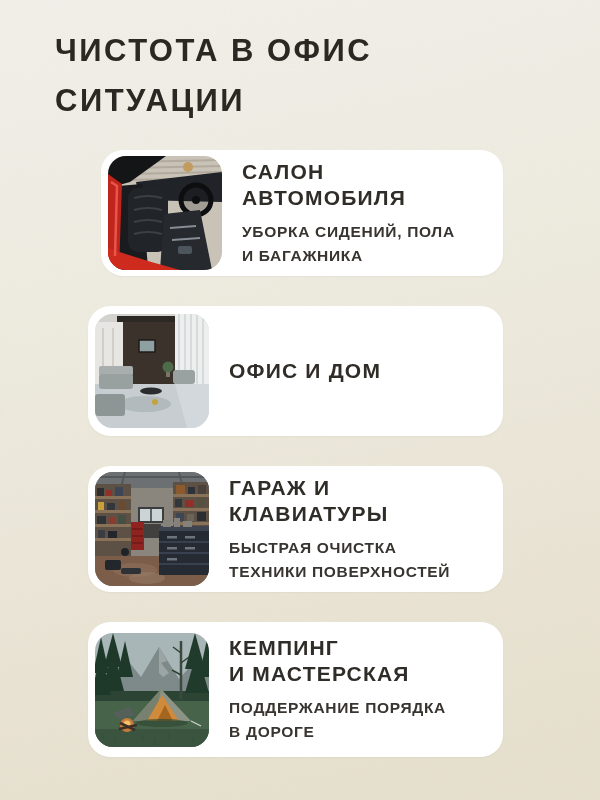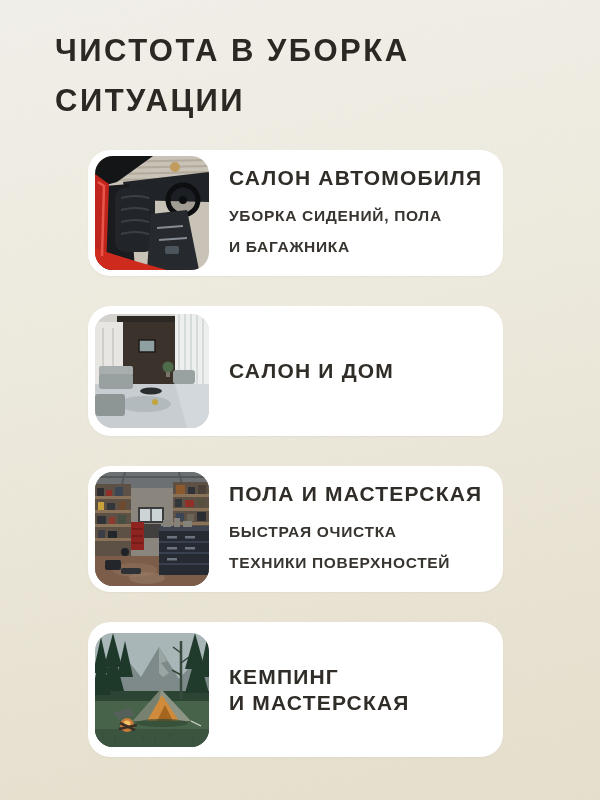--- a/index.html
+++ b/index.html
@@ -26,56 +26,56 @@
   .cards {
     position: absolute; left: 88px; top: 150px; width: 415px;
     display: flex; flex-direction: column; gap: 30px;
   }
   .card {
     background: #ffffff; border-radius: 22px;
     display: flex; align-items: center;
     padding: 6px 14px 6px 7px; box-sizing: border-box;
     box-shadow: 0 1px 2px rgba(90,80,60,0.05);
   }
-  .card-1 { min-height: 122px; }
+  .card-1 { min-height: 122px; margin-left: 13px; }
   .card-2 { min-height: 130px; }
   .card-3 { min-height: 124px; }
   .card-4 { min-height: 135px; }
   .thumb {
     flex: 0 0 114px; width: 114px; height: 114px;
     border-radius: 18px; overflow: hidden; align-self: center;
   }
   .thumb svg { display: block; width: 100%; height: 100%; }
   .card-text {
     margin-left: 20px; display: flex; flex-direction: column; justify-content: center;
   }
   .card-title {
     font-size: 21px; font-weight: 800; letter-spacing: 1.2px;
     line-height: 26px; color: #302d28; white-space: pre-line;
   }
   .card-subtitle {
     margin-top: 9px;
     font-size: 15.5px; font-weight: 700; letter-spacing: 0.7px;
-    line-height: 31px; color: #383430; white-space: pre-line;
+    line-height: 24px; color: #383430; white-space: pre-line;
   }
 </style>
 </head>
 <body>
 
 <div class="page">
 
   <svg class="grain" xmlns="http://www.w3.org/2000/svg">
     <filter id="paperNoise">
       <feTurbulence type="fractalNoise" baseFrequency="0.8" numOctaves="2" stitchTiles="stitch"></feTurbulence>
       <feColorMatrix type="matrix" values="0 0 0 0 0.55  0 0 0 0 0.52  0 0 0 0 0.45  0 0 0 0.07 0"></feColorMatrix>
     </filter>
     <rect width="100%" height="100%" filter="url(#paperNoise)"></rect>
   </svg>
 
-  <h1 class="page-title">ЧИСТОТА В УБОРКА
+  <h1 class="page-title">ЧИСТОТА В ОФИС
 СИТУАЦИИ</h1>
 
   <div class="cards">
 
     <div class="card card-1">
       <div class="thumb">
         <svg viewBox="0 0 114 114" preserveAspectRatio="xMidYMid slice" xmlns="http://www.w3.org/2000/svg">
           <rect width="114" height="114" fill="#c9c2b7"></rect>
           <g stroke="#b2aa9c" stroke-width="2">
             <line x1="18" y1="6" x2="114" y2="4"></line>
@@ -142,21 +142,21 @@
           <rect x="4" y="60" width="34" height="15" rx="3" fill="#99a0a0"></rect>
           <rect x="0" y="80" width="30" height="22" rx="3" fill="#8e9595"></rect>
           <rect x="78" y="56" width="22" height="14" rx="3" fill="#9aa1a1"></rect>
           <ellipse cx="56" cy="77" rx="11" ry="3.5" fill="#2a2d2e"></ellipse>
           <circle cx="73" cy="53" r="5.5" fill="#4e6b4a"></circle>
           <rect x="71" y="58" width="4" height="5" fill="#7d7468"></rect>
           <circle cx="60" cy="88" r="3" fill="#c2a43c"></circle>
         </svg>
       </div>
       <div class="card-text">
-        <div class="card-title">САЛОН И ДОМ</div>
+        <div class="card-title">ОФИС И ДОМ</div>
       </div>
     </div>
 
     <div class="card card-3">
       <div class="thumb">
         <svg viewBox="0 0 114 114" preserveAspectRatio="xMidYMid slice" xmlns="http://www.w3.org/2000/svg">
           <rect width="114" height="114" fill="#8a857d"></rect>
           <rect x="0" y="0" width="114" height="16" fill="#6d7072"></rect>
           <g stroke="#55585a" stroke-width="2">
             <line x1="0" y1="5" x2="114" y2="5"></line>
@@ -230,21 +230,21 @@
               <rect x="68" y="48" width="8" height="7"></rect>
               <rect x="79" y="46" width="6" height="9"></rect>
               <rect x="88" y="49" width="9" height="6"></rect>
             </g>
           <rect x="10" y="88" width="16" height="10" rx="2" fill="#23262a"></rect>
           <rect x="26" y="96" width="20" height="6" rx="2" fill="#2e3136"></rect>
           <circle cx="30" cy="80" r="4" fill="#1f2226"></circle>
         </svg>
       </div>
       <div class="card-text">
-        <div class="card-title">ПОЛА И МАСТЕРСКАЯ</div>
+        <div class="card-title">ГАРАЖ И КЛАВИАТУРЫ</div>
         <div class="card-subtitle">БЫСТРАЯ ОЧИСТКА
 ТЕХНИКИ ПОВЕРХНОСТЕЙ</div>
       </div>
     </div>
 
     <div class="card card-4">
       <div class="thumb">
         <svg viewBox="0 0 114 114" preserveAspectRatio="xMidYMid slice" xmlns="http://www.w3.org/2000/svg">
           <rect width="114" height="114" fill="#a9b6b8"></rect>
           <polygon points="0,70 10,54 30,24 46,44 64,14 84,46 100,28 114,44 114,74 0,74" fill="#7e8a8a"></polygon>
@@ -290,17 +290,19 @@
           <circle cx="32" cy="91" r="3.5" fill="#f6c066"></circle>
           <g stroke="#3c2f26" stroke-width="2.5">
               <line x1="24" y1="96" x2="42" y2="92"></line>
               <line x1="25" y1="90" x2="40" y2="97"></line>
             </g>
         </svg>
       </div>
       <div class="card-text">
         <div class="card-title">КЕМПИНГ
 И МАСТЕРСКАЯ</div>
+        <div class="card-subtitle">ПОДДЕРЖАНИЕ ПОРЯДКА
+В ДОРОГЕ</div>
       </div>
     </div>
 
   </div>
 </div>
 
 </body></html>

